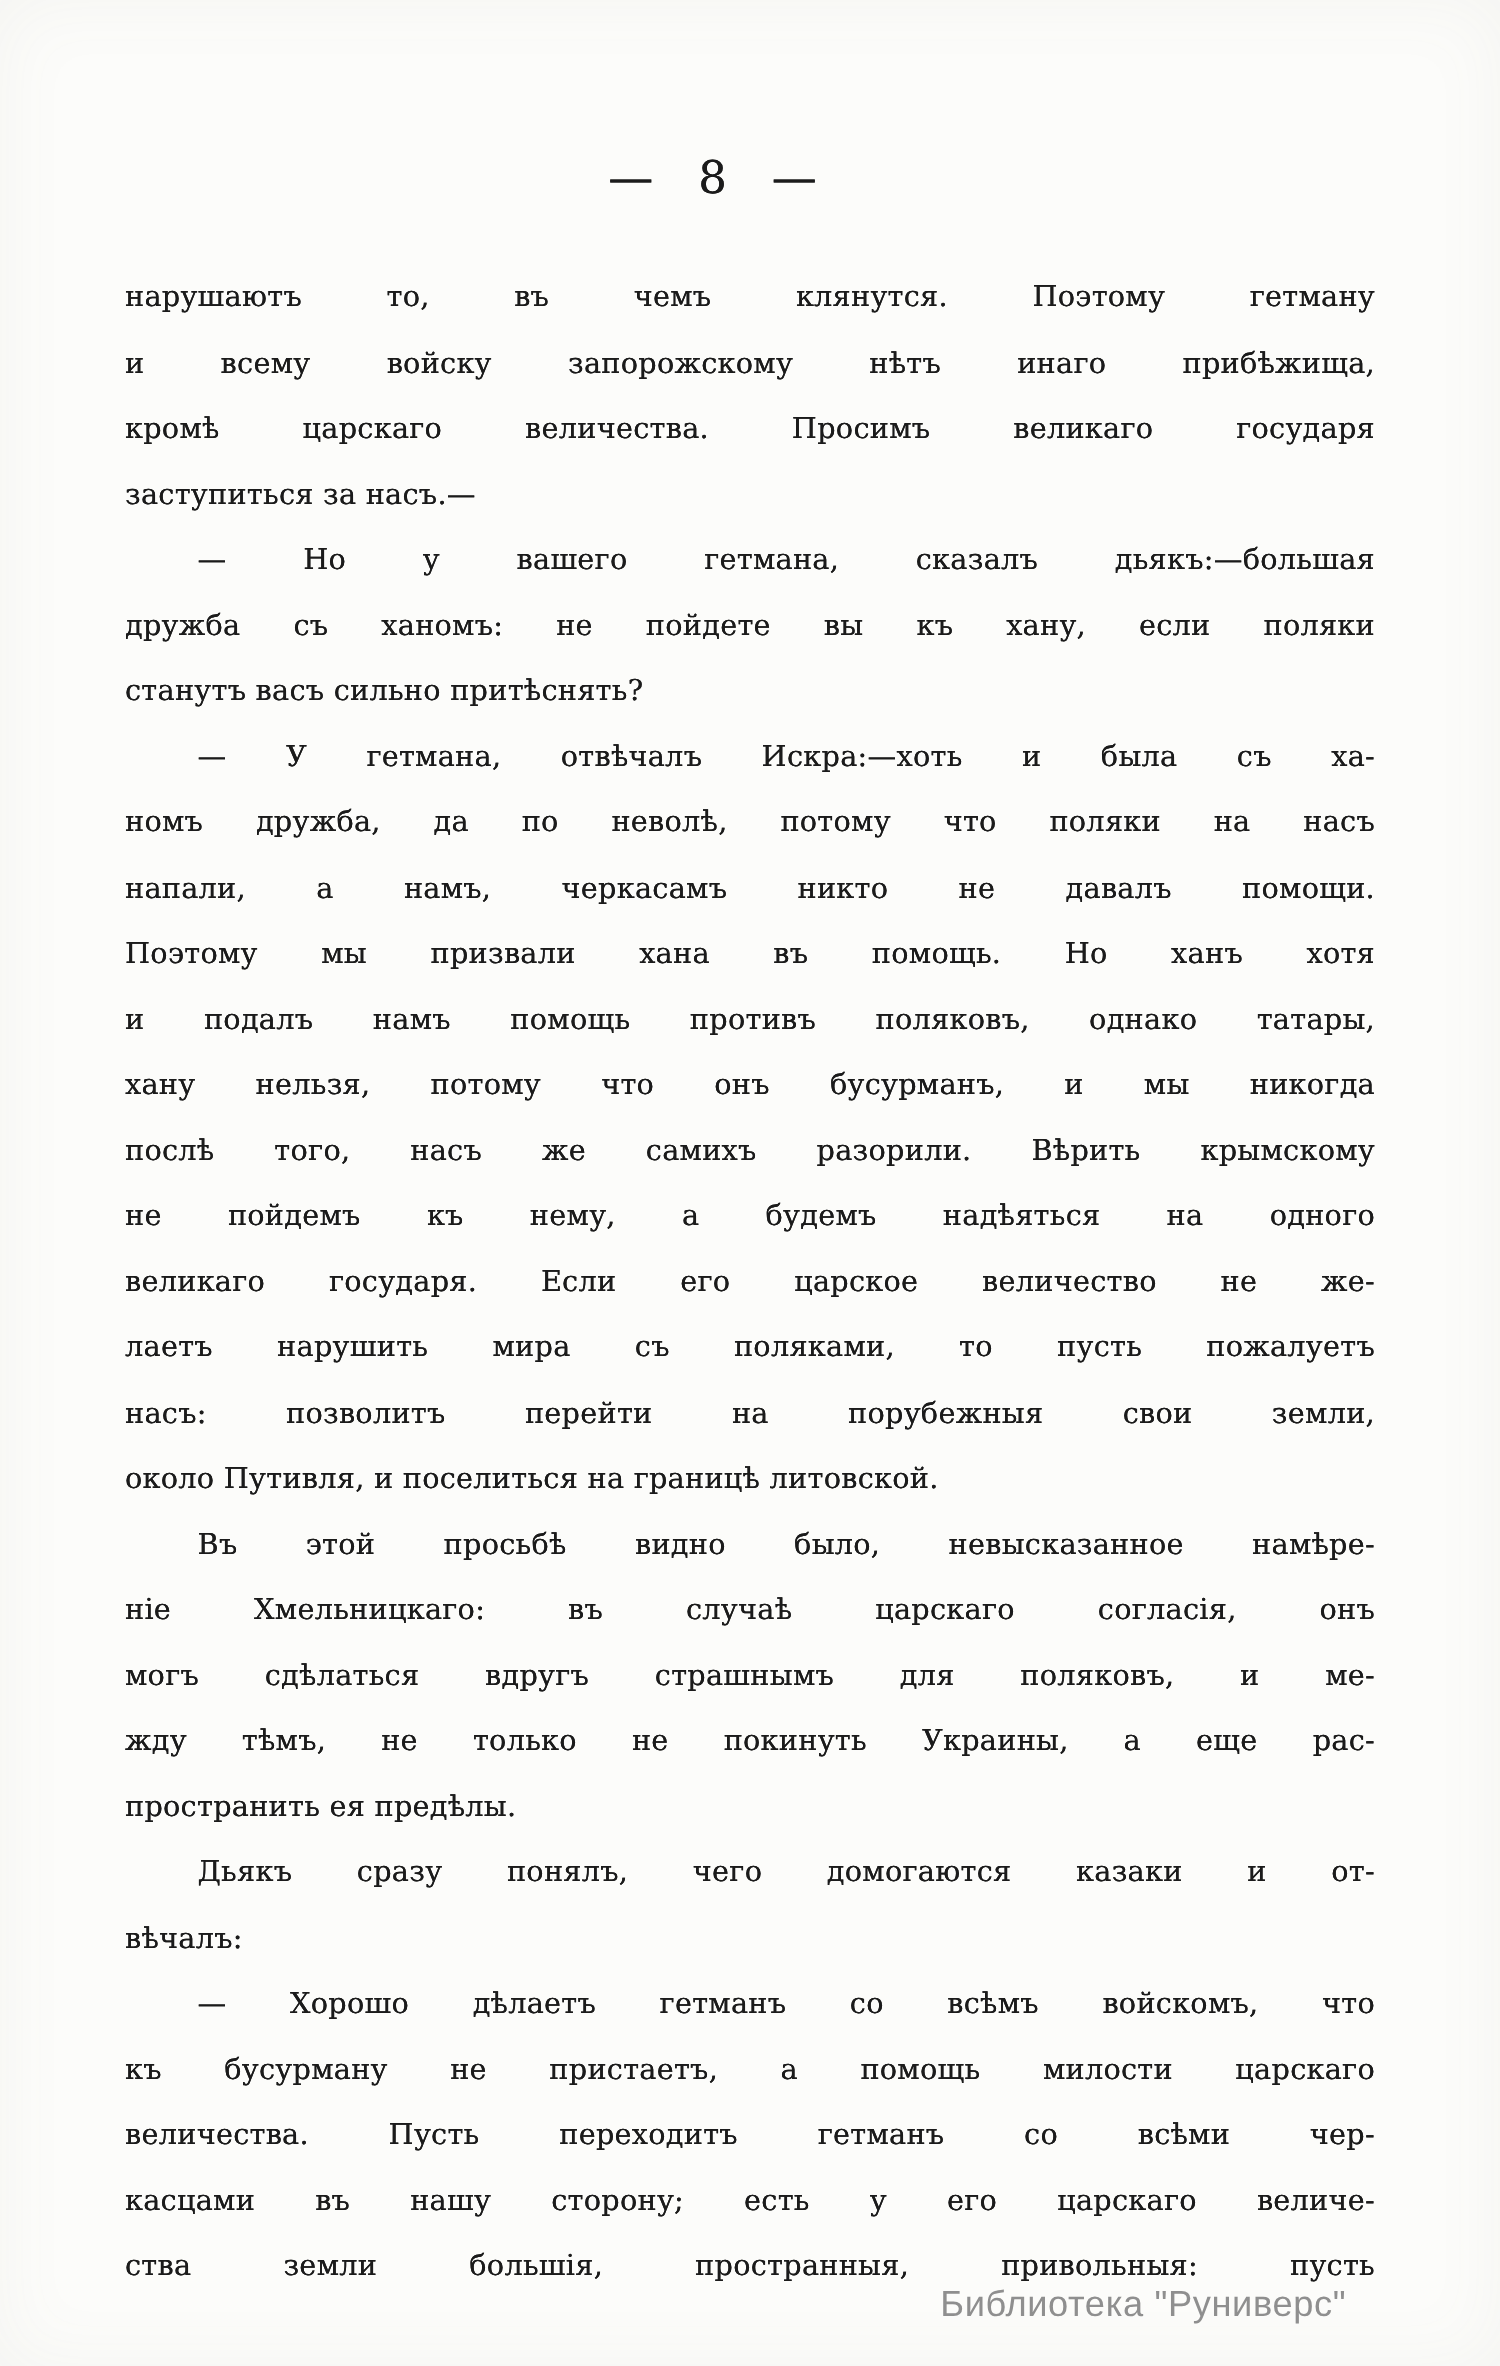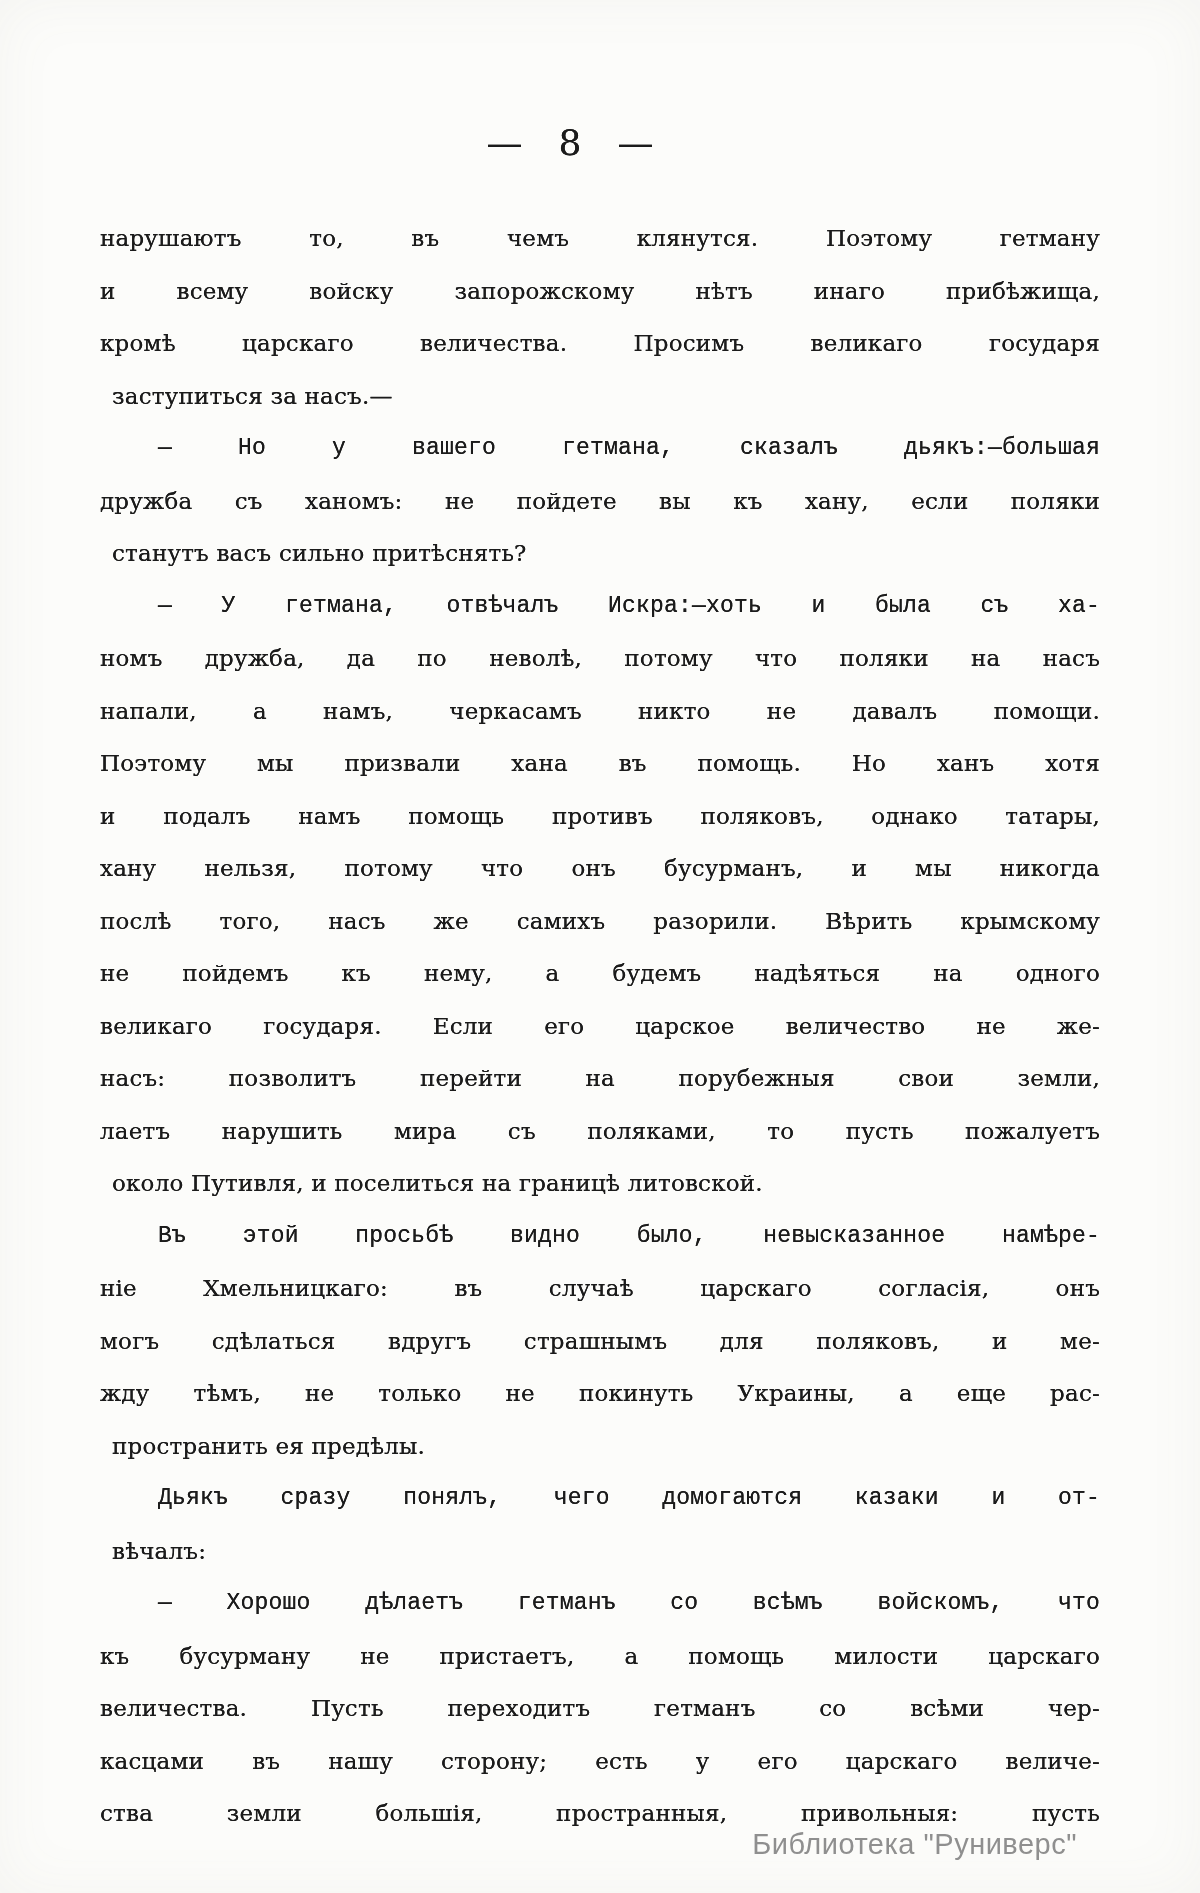--- a/index.html
+++ b/index.html
@@ -45,25 +45,23 @@
     text-align: justify;
   }
   .line.fill {
     white-space: normal;
     text-align: justify;
     text-align-last: justify;
   }
   .line.end {
     text-align: right;
     text-align-last: left;
-    margin-left: 12px;
   }
   .line.indent {
     text-indent: 58px;
-    font-family: Liberation Mono, monospace;
   }
   .page-footer {
     position: absolute;
     top: 1828px;
     right: 123px;
     font-family: "Liberation Sans", "DejaVu Sans", sans-serif;
     font-size: 29px;
     color: #8f8f8f;
     letter-spacing: 0.5px;
   }
@@ -89,22 +87,22 @@
       <div class="line end">станутъ васъ сильно притѣснять?</div>
       <div class="line fill indent">— У гетмана, отвѣчалъ Искра:—хоть и была съ ха-</div>
       <div class="line fill">номъ дружба, да по неволѣ, потому что поляки на насъ</div>
       <div class="line fill">напали, а намъ, черкасамъ никто не давалъ помощи.</div>
       <div class="line fill">Поэтому мы призвали хана въ помощь. Но ханъ хотя</div>
       <div class="line fill">и подалъ намъ помощь противъ поляковъ, однако татары,</div>
       <div class="line fill">хану нельзя, потому что онъ бусурманъ, и мы никогда</div>
       <div class="line fill">послѣ того, насъ же самихъ разорили. Вѣрить крымскому</div>
       <div class="line fill">не пойдемъ къ нему, а будемъ надѣяться на одного</div>
       <div class="line fill">великаго государя. Если его царское величество не же-</div>
+      <div class="line fill">лаетъ нарушить мира съ поляками, то пусть пожалуетъ</div>
       <div class="line fill">насъ: позволитъ перейти на порубежныя свои земли,</div>
-      <div class="line fill">лаетъ нарушить мира съ поляками, то пусть пожалуетъ</div>
       <div class="line end">около Путивля, и поселиться на границѣ литовской.</div>
       <div class="line fill indent">Въ этой просьбѣ видно было, невысказанное намѣре-</div>
       <div class="line fill">ніе Хмельницкаго: въ случаѣ царскаго согласія, онъ</div>
       <div class="line fill">могъ сдѣлаться вдругъ страшнымъ для поляковъ, и ме-</div>
       <div class="line fill">жду тѣмъ, не только не покинуть Украины, а еще рас-</div>
       <div class="line end">пространить ея предѣлы.</div>
       <div class="line fill indent">Дьякъ сразу понялъ, чего домогаются казаки и от-</div>
       <div class="line end">вѣчалъ:</div>
       <div class="line fill indent">— Хорошо дѣлаетъ гетманъ со всѣмъ войскомъ, что</div>
       <div class="line fill">къ бусурману не пристаетъ, а помощь милости царскаго</div>

